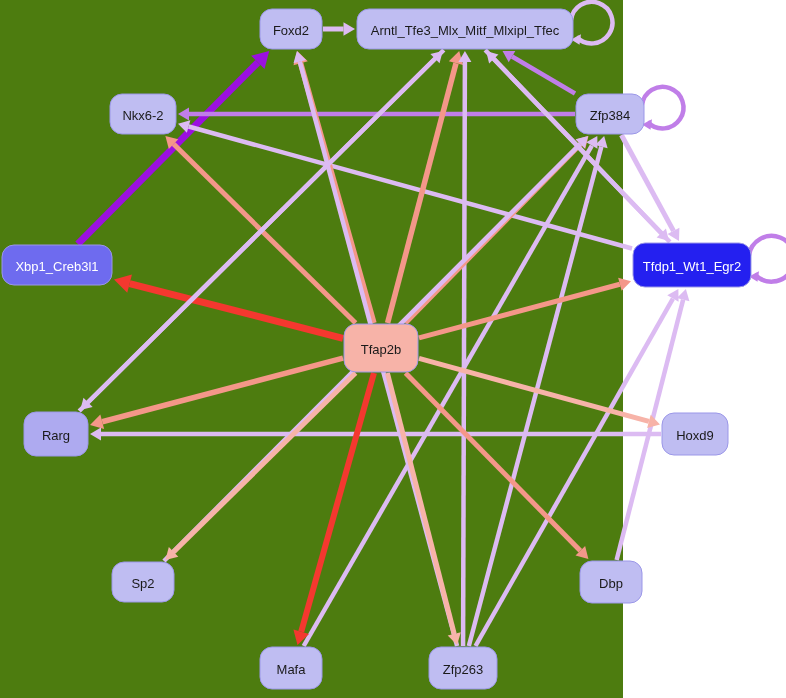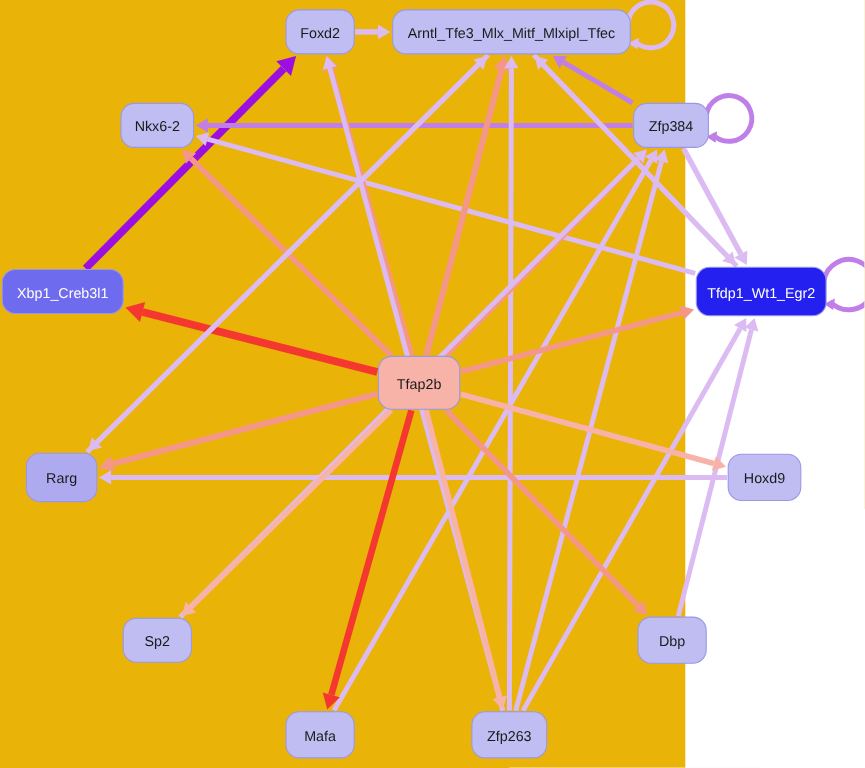--- a/index.html
+++ b/index.html
@@ -1,21 +1,21 @@
 <!DOCTYPE html>
 <html><head>
 <meta charset="utf-8">
 <style>
   html,body{margin:0;padding:0;background:#ffffff;}
   body{
     width:786px;height:698px;overflow:hidden;
     font-family:"Liberation Sans","DejaVu Sans",sans-serif;
     background:#ffffff;
   }
-  #graph-root{position:relative;width:623px;height:698px;background:#eab308;}
+  #graph-root{position:relative;width:623px;height:698px;background:#4d7c0f;}
   svg#net{display:block;width:786px;height:698px;}
   .node-label{
     font-family:"Liberation Sans","DejaVu Sans",sans-serif;
     text-anchor:middle;dominant-baseline:central;
     pointer-events:none;
   }
   .nd{cursor:pointer;}
   .edge{fill:none;stroke-linecap:butt;}
 </style>
 </head>

